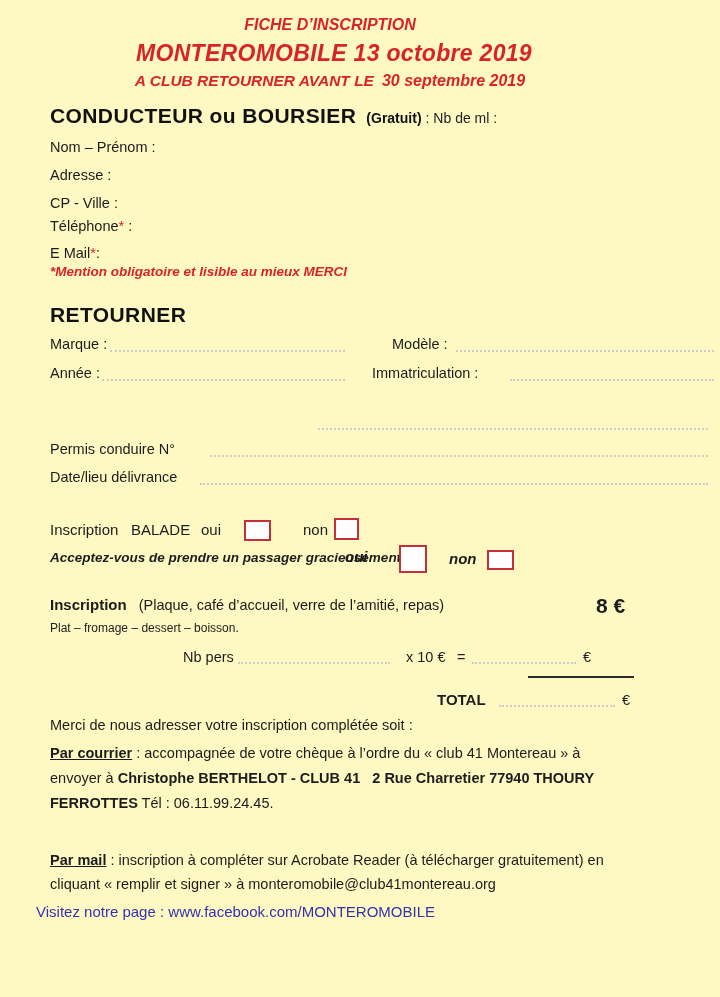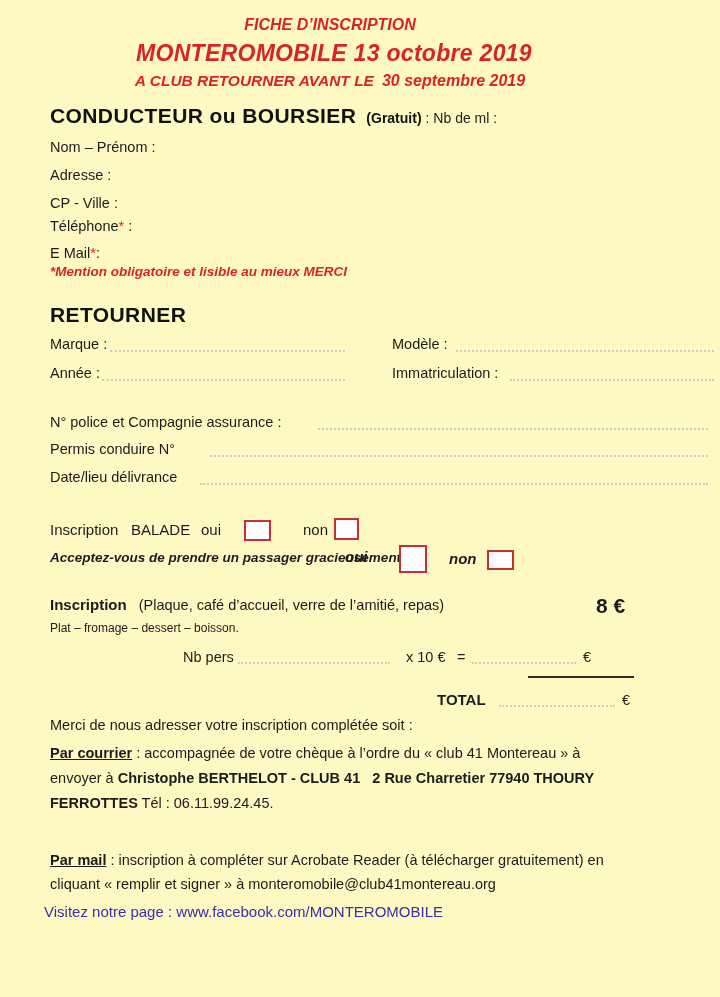--- a/index.html
+++ b/index.html
@@ -82,24 +82,23 @@
 
   <div class="abs sec-title" style="left:50px; top:302px">RETOURNER</div>
 
   <div class="abs" style="left:50px; top:335px">Marque :</div>
   <span class="dots" style="left:110px; top:350px; width:235px"></span>
   <div class="abs" style="left:392px; top:335px">Modèle :</div>
   <span class="dots" style="left:456px; top:350px; width:258px"></span>
 
   <div class="abs" style="left:50px; top:364px">Année :</div>
   <span class="dots" style="left:102px; top:379px; width:243px"></span>
-  <div class="abs" style="left:392px; top:364px">Immatriculation :</div>
+  <div class="abs" style="left:372px; top:364px">Immatriculation :</div>
   <span class="dots" style="left:510px; top:379px; width:204px"></span>
 
-  <div class="abs" style="left:50px; top:413px">N° police et Compagnie assurance :</div>
   <span class="dots" style="left:318px; top:428px; width:390px"></span>
 
   <div class="abs" style="left:50px; top:440px">Permis conduire N°</div>
   <span class="dots" style="left:210px; top:455px; width:498px"></span>
 
   <div class="abs" style="left:50px; top:468px">Date/lieu délivrance</div>
   <span class="dots" style="left:200px; top:483px; width:508px"></span>
 
   <div class="abs yn" style="left:50px; top:521px">Inscription</div>
   <div class="abs yn" style="left:131px; top:521px">BALADE</div>
@@ -137,15 +136,15 @@
   <div class="abs" style="left:50px; top:716px">Merci de nous adresser votre inscription complétée soit :</div>
 
   <div class="para" style="left:50px; top:741px; width:575px">
     <span class="bu">Par courrier</span><span> : accompagnée de votre chèque à l’ordre du « club 41 Montereau » à envoyer à </span><span class="bold">Christophe BERTHELOT - CLUB 41&nbsp;&nbsp; 2 Rue Charretier 77940 THOURY FERROTTES</span><span> Tél : 06.11.99.24.45.</span>
   </div>
 
   <div class="para" style="left:50px; top:848px; width:585px; line-height:24px">
     <span class="bu">Par mail</span><span> : inscription à compléter sur Acrobate Reader (à télécharger gratuitement) en cliquant « remplir et signer » à monteromobile@club41montereau.org</span>
   </div>
 
-  <div class="abs link" style="left:44px; top:903px">Visitez notre page : www.facebook.com/MONTEROMOBILE</div>
+  <div class="abs link" style="left:36px; top:903px">Visitez notre page : www.facebook.com/MONTEROMOBILE</div>
 
 </div>
 
 </body></html>

